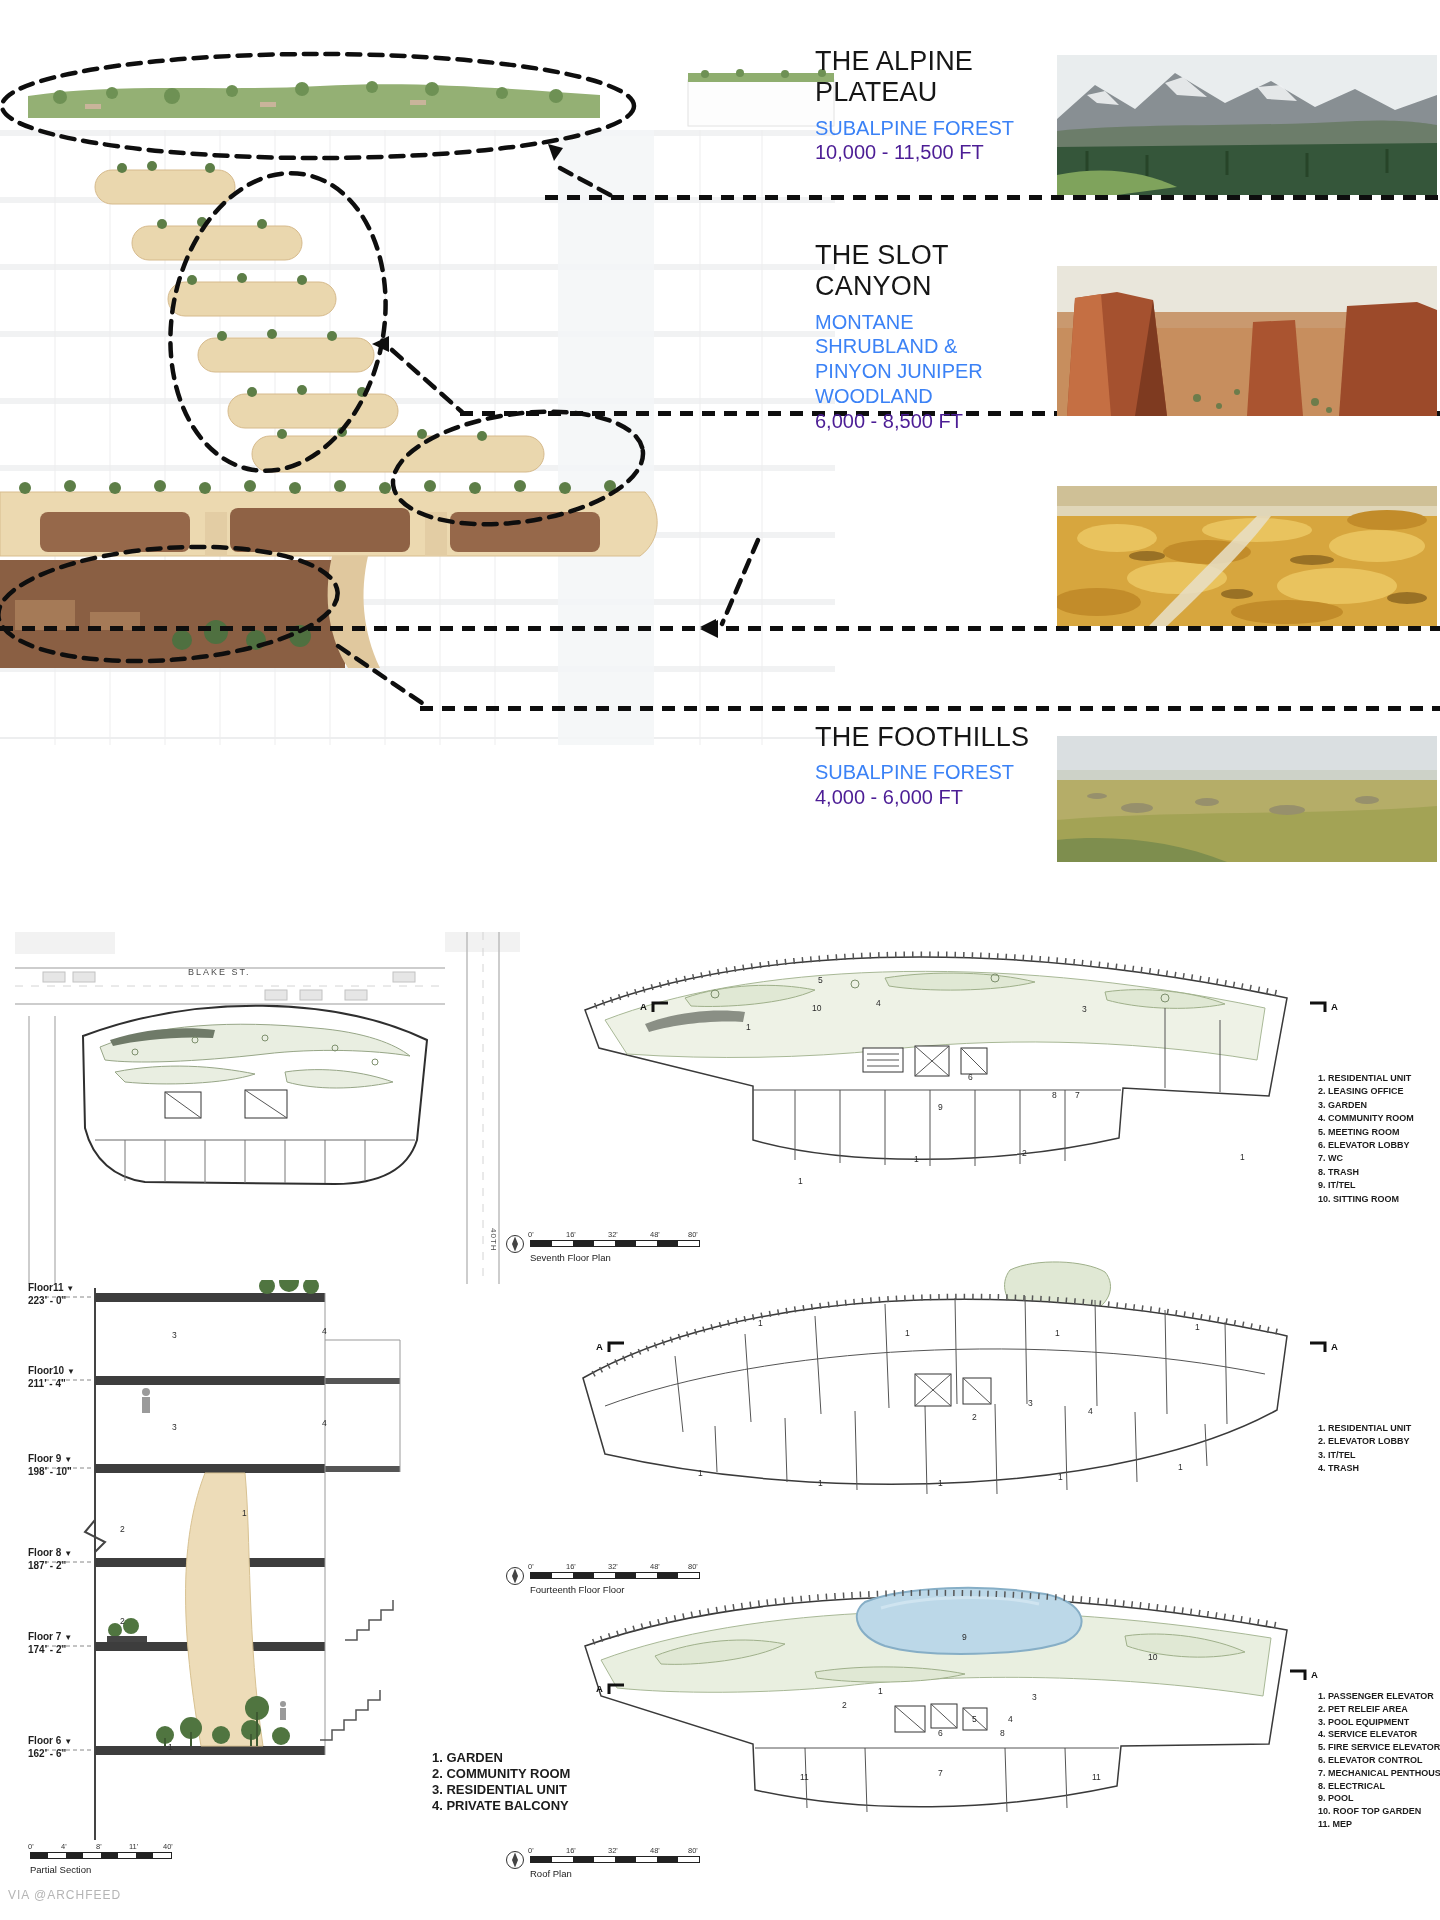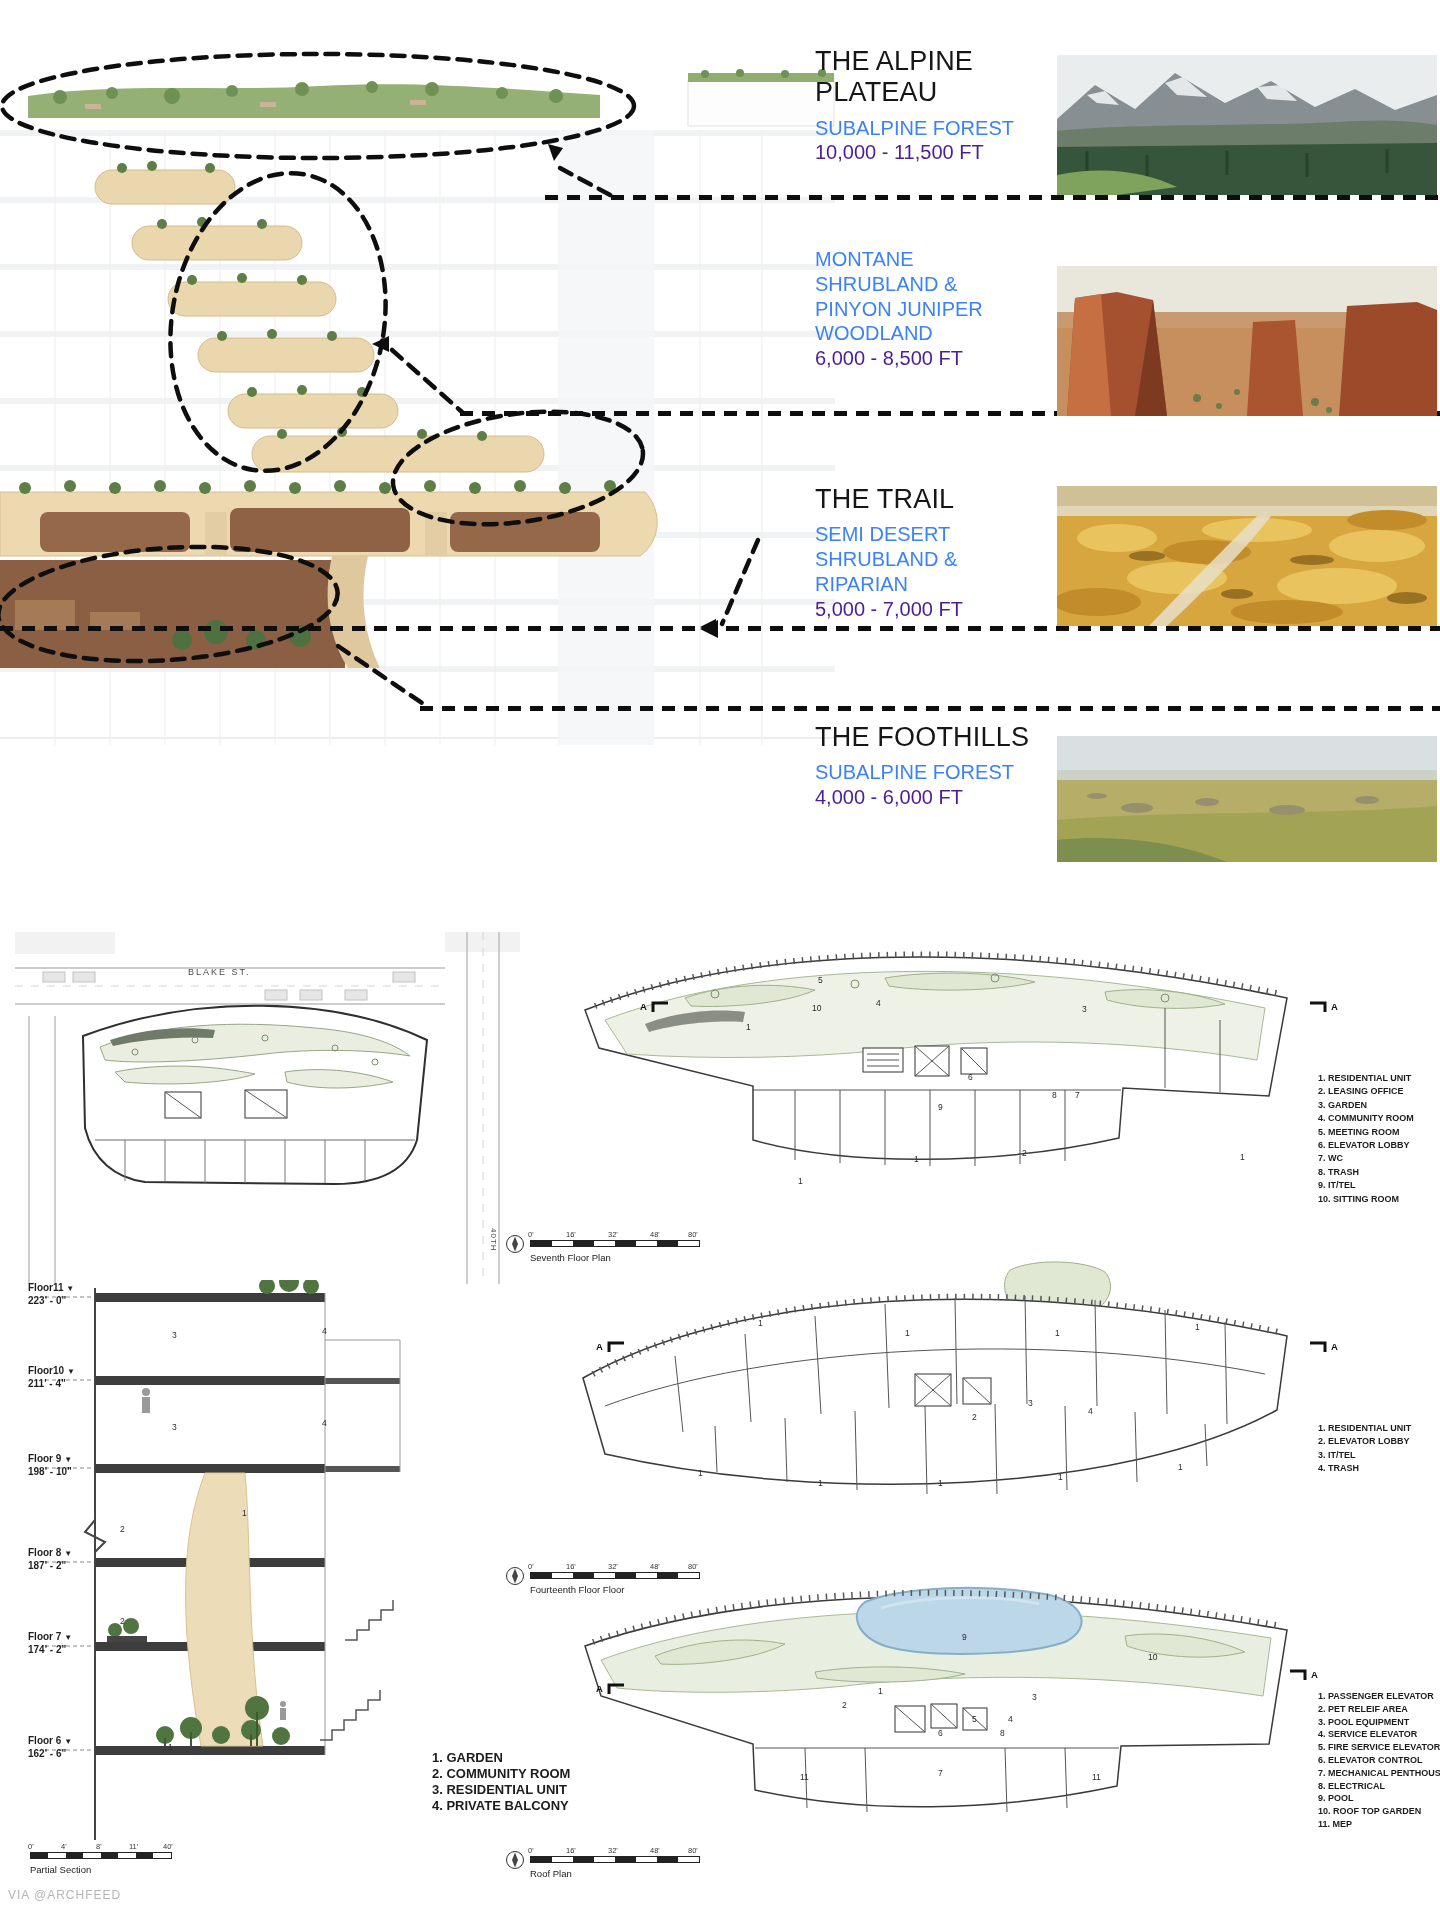--- a/index.html
+++ b/index.html
@@ -197,27 +197,23 @@
   <div class="abs dash" style="left:0px;top:626px;width:1440px"></div>
   <div class="abs arrowL" style="left:700px;top:619px"></div>
   <div class="abs dash" style="left:420px;top:706px;width:1020px"></div>
 
   <div class="abs zone" style="left:815px;top:46px">
     <div class="t">THE ALPINE PLATEAU</div>
     <div class="s">SUBALPINE FOREST</div>
     <div class="e">10,000 - 11,500 FT</div>
   </div>
   <div class="abs zone" style="left:815px;top:240px">
+    <div class="t">THE SLOT CANYON</div>
     <div class="s">MONTANE SHRUBLAND &amp; PINYON JUNIPER WOODLAND</div>
     <div class="e">6,000 - 8,500 FT</div>
-  </div>
-  <div class="abs zone" style="left:815px;top:484px">
-    <div class="t">THE TRAIL</div>
-    <div class="s">SEMI DESERT SHRUBLAND &amp; RIPARIAN</div>
-    <div class="e">5,000 - 7,000 FT</div>
   </div>
   <div class="abs zone" style="left:815px;top:722px">
     <div class="t">THE FOOTHILLS</div>
     <div class="s">SUBALPINE FOREST</div>
     <div class="e">4,000 - 6,000 FT</div>
   </div>
 
   <svg class="abs" style="left:1057px;top:55px" width="380" height="140" viewBox="0 0 380 140">
     <rect width="380" height="140" fill="#e9edee"></rect>
     <path d="M0,64 L38,30 L78,54 L118,18 L168,48 L214,26 L258,52 L298,34 L338,55 L380,40 L380,80 L0,80 Z" fill="#888f93"></path>

